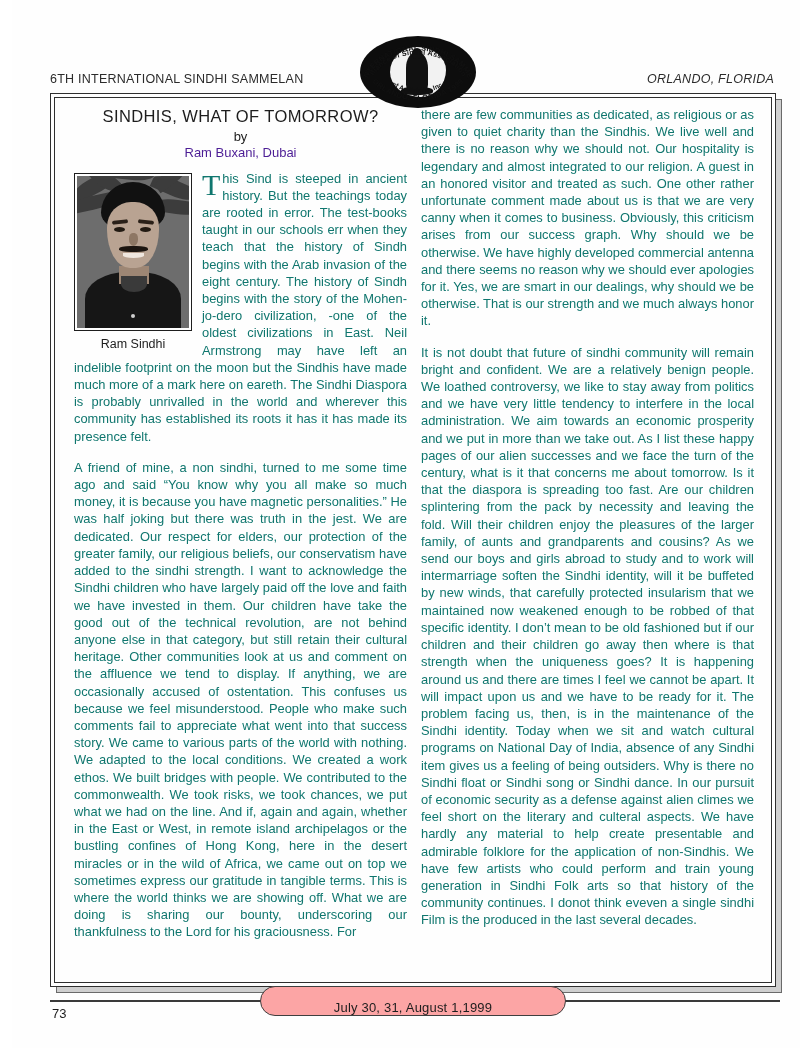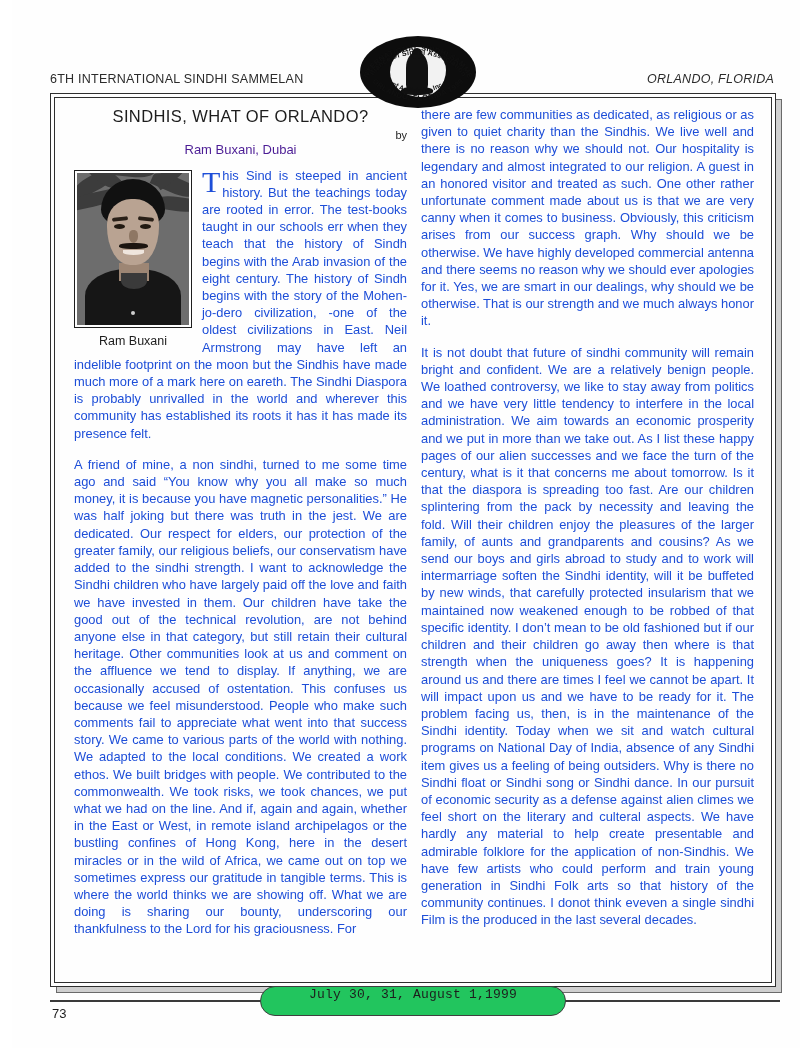--- a/index.html
+++ b/index.html
@@ -171,22 +171,22 @@
     text-align: center;
     font-size: 16.5px;
     letter-spacing: 0.4px;
     color: #1d1d1d;
     margin: 0 0 2px 0;
     font-weight: normal;
     font-family: "Liberation Sans", sans-serif;
     line-height: 1.25;
   }
   .byline-by {
-    text-align: right;
-    font-size: 11px;
+    text-align: center;
+    font-size: 13px;
     color: #1d1d1d;
     margin: 1px 0 0 0;
   }
   .byline-name {
     text-align: center;
     font-size: 13px;
     color: #4c1d95;
     margin: 1px 0 10px 0;
   }
 
@@ -331,21 +331,21 @@
     color: #1d1d1d;
     margin-top: 6px;
     line-height: 1.2;
   }
 
   
   .body-p {
     font-size: 12.9px;
     line-height: 17.2px;
     text-align: justify;
-    color: #1d4ed8;
+    color: #0f766e;
     margin: 0 0 14px 0;
     font-family: "Liberation Sans", sans-serif;
     hyphens: manual;
   }
   .dropcap-p::first-letter {
     float: left;
     font-size: 30px;
     line-height: 26px;
     padding: 2px 2px 0 0;
     font-family: "Liberation Serif", serif;
@@ -371,25 +371,24 @@
     border-top: 2px solid #3a3a3a;
   }
   .footer-pill {
     position: absolute;
     left: 248px;
     top: 986px;
     width: 304px;
     height: 28px;
     border: 1.5px solid #3f3f3f;
     border-radius: 16px;
-    background: #22c55e;
+    background: #fca5a5;
     display: flex;
-    align-items: flex-start;
+    align-items: flex-end;
     justify-content: center;
-    font-family: Liberation Mono, monospace;
   }
   .footer-pill span {
     font-size: 13px;
     color: #1d1d1d;
     letter-spacing: 0.2px;
   }
   .page-number {
     position: absolute;
     left: 40px;
     top: 1006px;
@@ -428,21 +427,21 @@
   </div>
 
   <div class="frame-shadow"></div>
   <div class="frame-outer">
     <div class="frame-inner"></div>
   </div>
 
   <div class="content">
 
     <div class="col col-left">
-      <h1 class="headline">SINDHIS, WHAT OF ORLANDO?</h1>
+      <h1 class="headline">SINDHIS, WHAT OF TOMORROW?</h1>
       <div class="byline-by">by</div>
       <div class="byline-name">Ram Buxani, Dubai</div>
 
       <div class="clearfix">
         <figure class="figure">
           <div class="photo">
             <div class="photo-canvas">
               <div class="ph-leaf l1"></div>
               <div class="ph-leaf l2"></div>
               <div class="ph-leaf l3"></div>
@@ -458,21 +457,21 @@
               <div class="ph-brow-l"></div>
               <div class="ph-brow-r"></div>
               <div class="ph-eye-l"></div>
               <div class="ph-eye-r"></div>
               <div class="ph-nose"></div>
               <div class="ph-mous"></div>
               <div class="ph-mouth"></div>
               <div class="ph-button"></div>
             </div>
           </div>
-          <figcaption class="photo-caption">Ram Buxani</figcaption>
+          <figcaption class="photo-caption">Ram Sindhi</figcaption>
         </figure>
 
         <p class="body-p dropcap-p">This Sind is steeped in ancient history.  But the teachings today are rooted in error. The test-books taught in our schools err when they teach that the history of Sindh begins with the Arab invasion of the eight century. The history of Sindh begins with the story of the Mohen-jo-dero civilization, -one of the oldest civilizations in East.  Neil Armstrong may have left an indelible footprint on the moon but the Sindhis have made much more of a mark here on eareth. The Sindhi Diaspora is probably unrivalled in the world and wherever this community has established its roots it has it has made its presence felt.</p>
       </div>
 
       <p class="body-p">A friend of mine, a non sindhi, turned to me some time ago and said “You know why you all make so much money, it is because you have magnetic personalities.”  He was half joking but there was truth in the jest.  We are dedicated.  Our respect for elders, our protection of the greater family, our religious beliefs, our conservatism have added to the sindhi strength.  I want to acknowledge the Sindhi children who have largely paid off the love and faith we have invested in them.  Our children have take the good out of the technical revolution, are not behind anyone else in that category, but still retain their cultural heritage. Other communities look at us and comment on the affluence we tend to display.  If anything, we are occasionally accused of ostentation.  This confuses us because we feel misunderstood.  People who make such comments fail to appreciate what went into that success story.  We came to various parts of the world with nothing.  We adapted to the local conditions.  We created a work ethos. We built bridges with people. We contributed to the commonwealth. We took risks, we took chances, we put what we had on the line.  And if, again and again, whether in the East or West, in remote island archipelagos or the bustling confines of Hong Kong, here in the desert miracles or in the wild of Africa, we came out on top we sometimes express our gratitude in tangible terms.  This is where the world thinks we are showing off. What we are doing is sharing our bounty, underscoring our thankfulness to the Lord for his graciousness.  For</p>
     </div>
 
     <div class="col col-right">
       <p class="body-p">there are few communities as dedicated, as religious or as given to quiet charity than the Sindhis. We live well and there is no reason why we should not.  Our hospitality is legendary and almost integrated to our religion.  A guest in an honored visitor and treated as such. One other rather unfortunate comment made about us is that we are very canny when it comes to business.  Obviously, this criticism arises from our success graph.  Why should we be otherwise.  We have highly developed commercial antenna and there seems no reason why we should ever apologies for it.  Yes, we are smart in our dealings, why should we be otherwise.  That is our strength and we much always honor it.</p>

